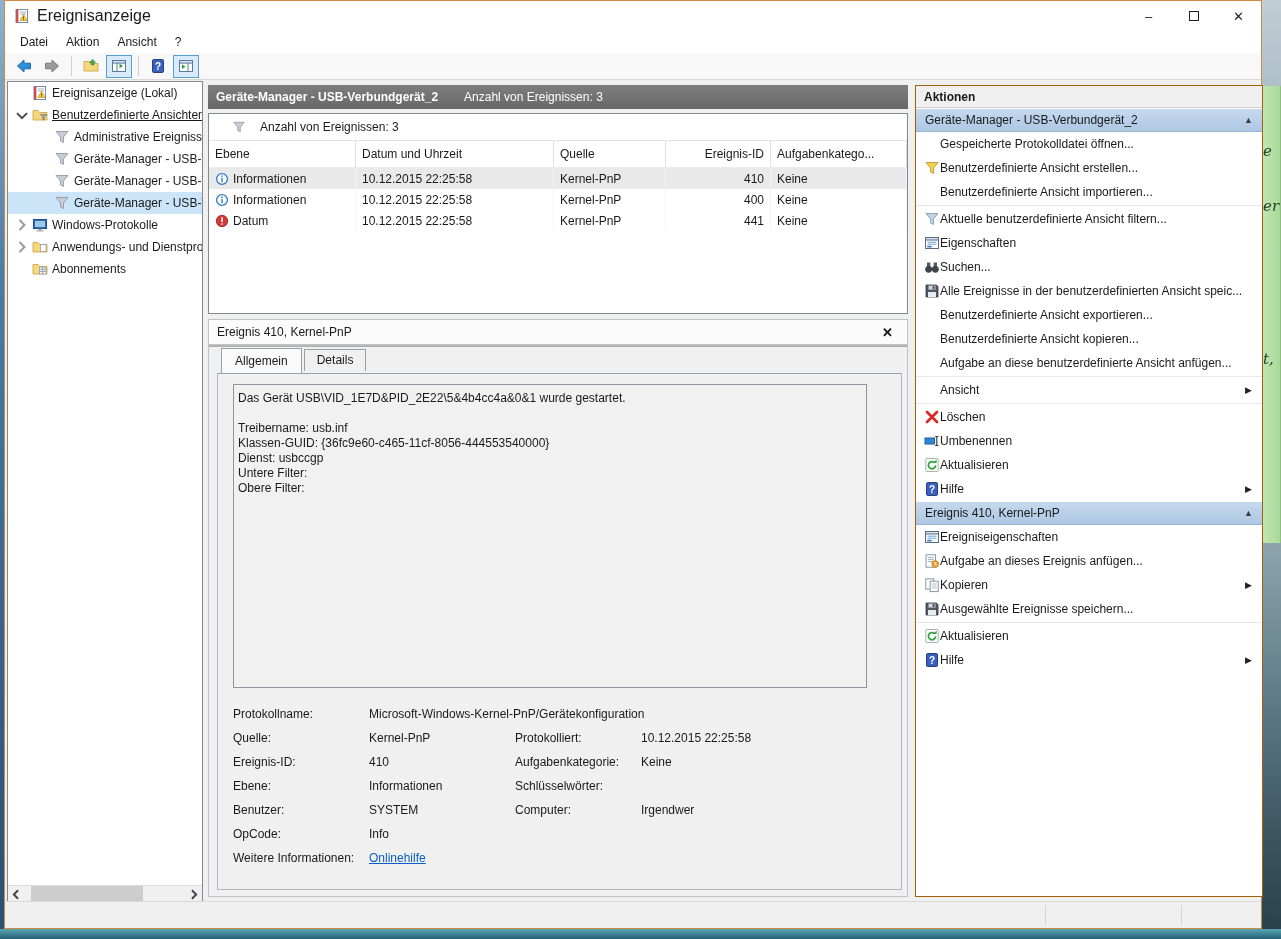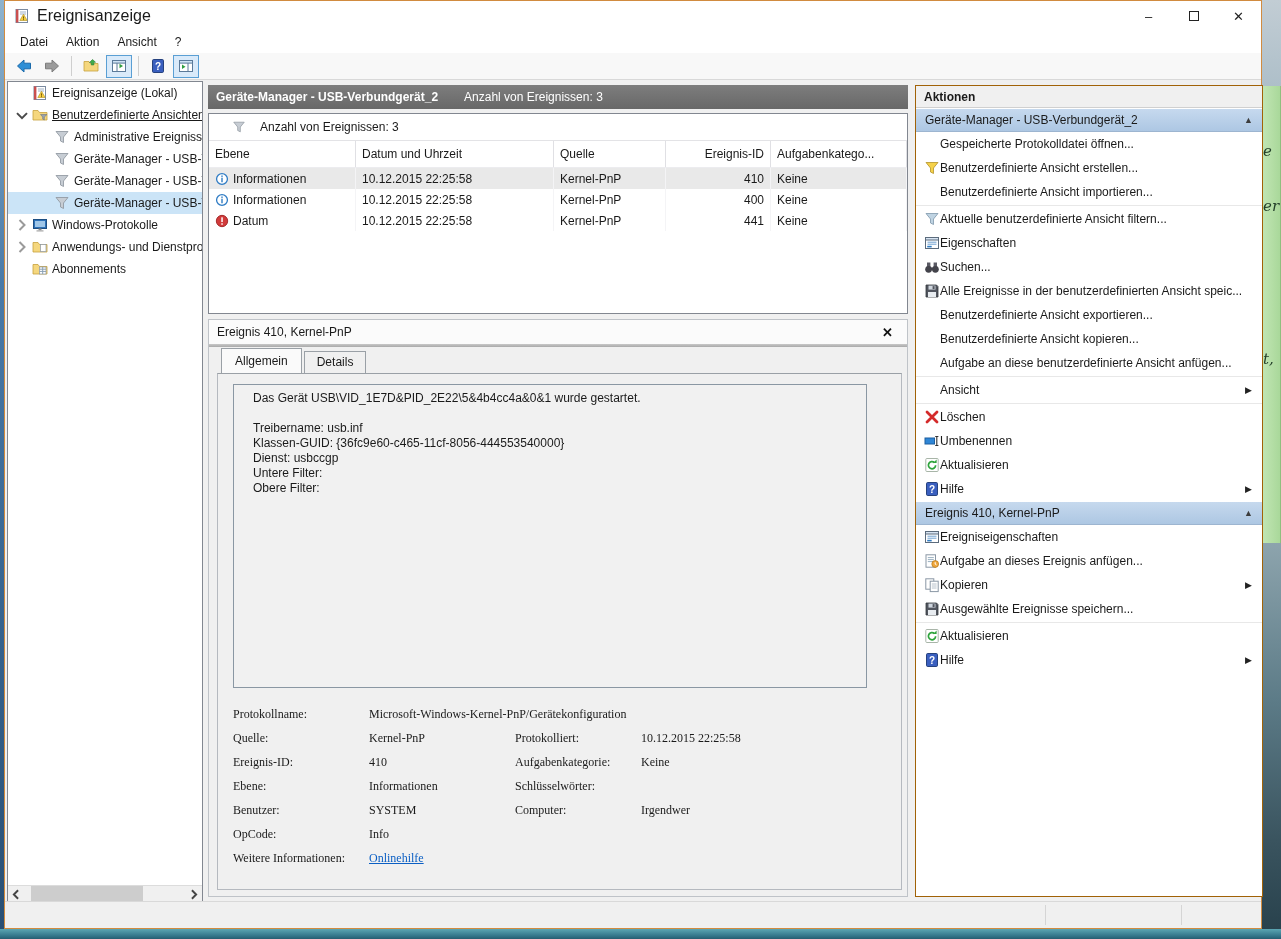--- a/index.html
+++ b/index.html
@@ -79,30 +79,30 @@
   .erow.sel { background:#e9e9e9; }
 
   
   .detail { position:absolute; left:203px; top:318px; width:700px; height:578px;
             background:#f0f0f0; border:1px solid #bfc3c8; }
   .detail-header { height:24px; background:#fbfbfb; display:flex; align-items:center;
                    padding:0 8px; }
   .detail-header .dtitle { flex:1; }
   .detail-header .dclose { font-weight:bold; font-size:13px; color:#111; padding:0 6px; }
   .detail-rule { height:3px; background:linear-gradient(180deg,#c8c8c8,#a9a9a9); }
-  .tabs { display:flex; align-items:flex-end; height:26px; padding-left:12px; }
+  .tabs { display:flex; align-items:center; height:26px; padding-left:12px; }
   .tab { border:1px solid #9aa0a6; border-bottom:none; padding:3px 12px 4px; background:#f0f0f0;
          position:relative; margin-right:2px; }
   .tab.active { background:#fafafa; padding:5px 13px 5px; z-index:2; }
   .detail-content { position:absolute; left:8px; right:5px; top:53px; bottom:6px;
                     border:1px solid #b5b9bf; border-top:1px solid #9aa0a6; background:#f0f0f0; }
   .msgbox { position:absolute; left:15px; top:10px; width:634px; height:304px;
-            border:1px solid #8a97a3; background:#f1f1f1; padding:6px 19px;
+            border:1px solid #8a97a3; background:#f1f1f1; padding:6px 4px;
             white-space:pre-wrap; line-height:15px; overflow:hidden; }
-  .fields { position:absolute; left:15px; top:328px; width:660px;font-family:Liberation Serif, serif; }
+  .fields { position:absolute; left:15px; top:328px; width:660px; }
   .frow { display:grid; grid-template-columns:136px 146px 126px 1fr; height:24px; align-items:center; }
   .frow .v-span { grid-column:2 / 5; }
   .link { color:#0b5fc4; text-decoration:underline; }
 
   
   .actions { position:absolute; left:910px; top:84px; width:348px; height:812px;
              background:#fff; border:1px solid #a16207; }
   .actions-title { height:22px; background:#f0f0f0; border-bottom:1px solid #d0d0d0;
                    font-weight:bold; display:flex; align-items:center; padding-left:8px; }
   .ahead { height:24px; background:linear-gradient(180deg,#c6d9ee,#adc7e3);

